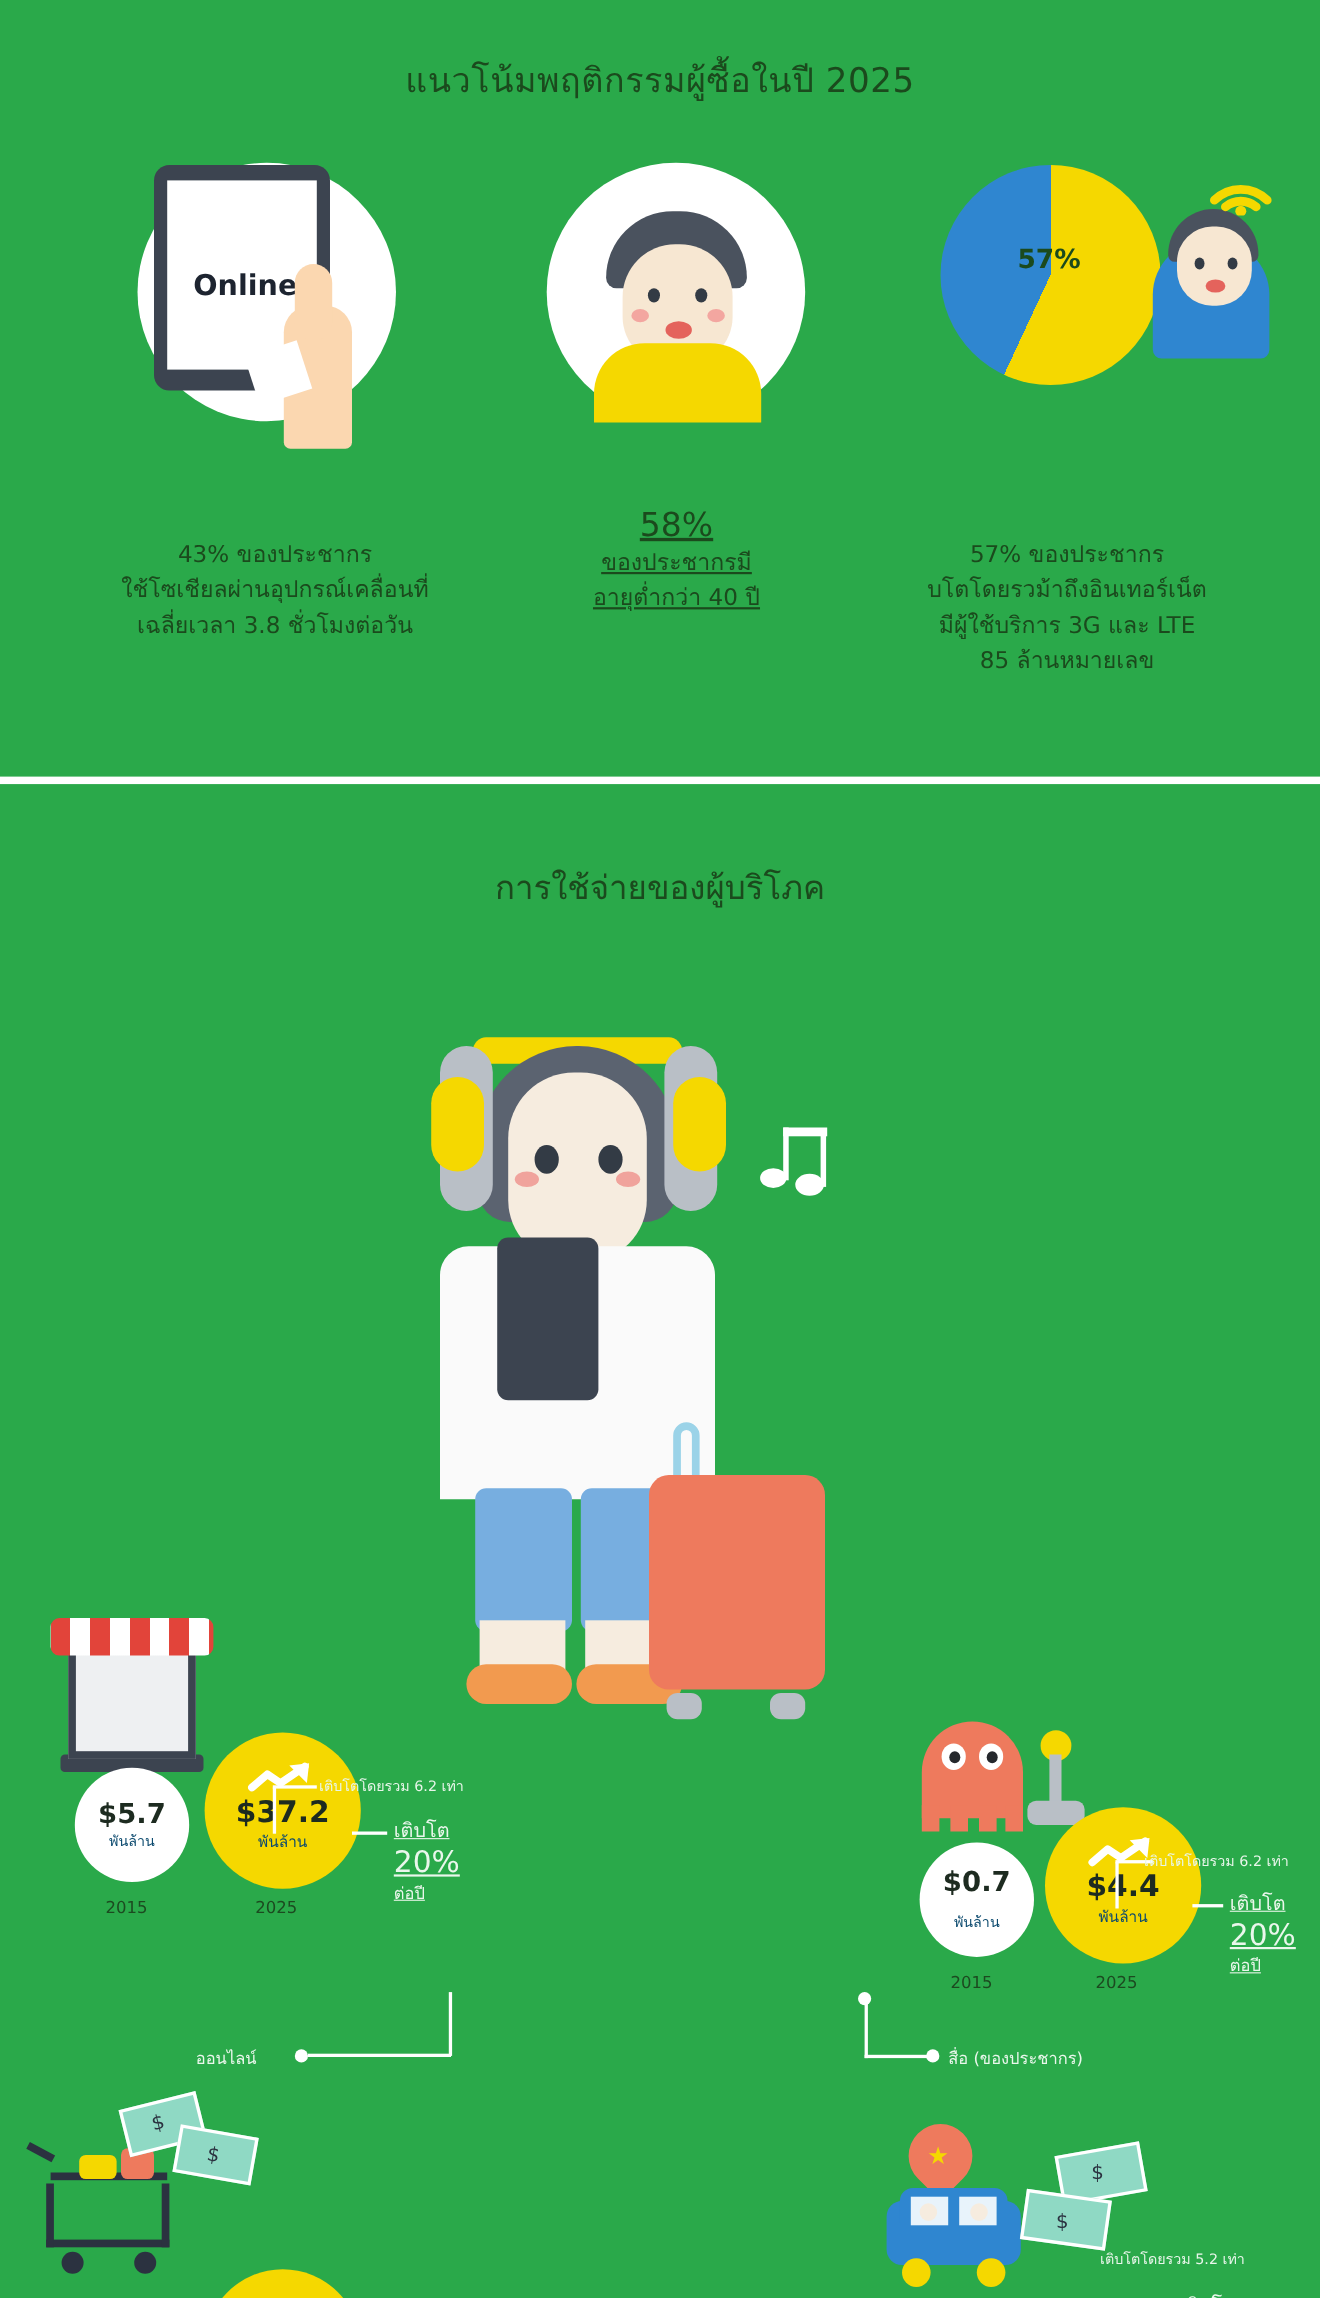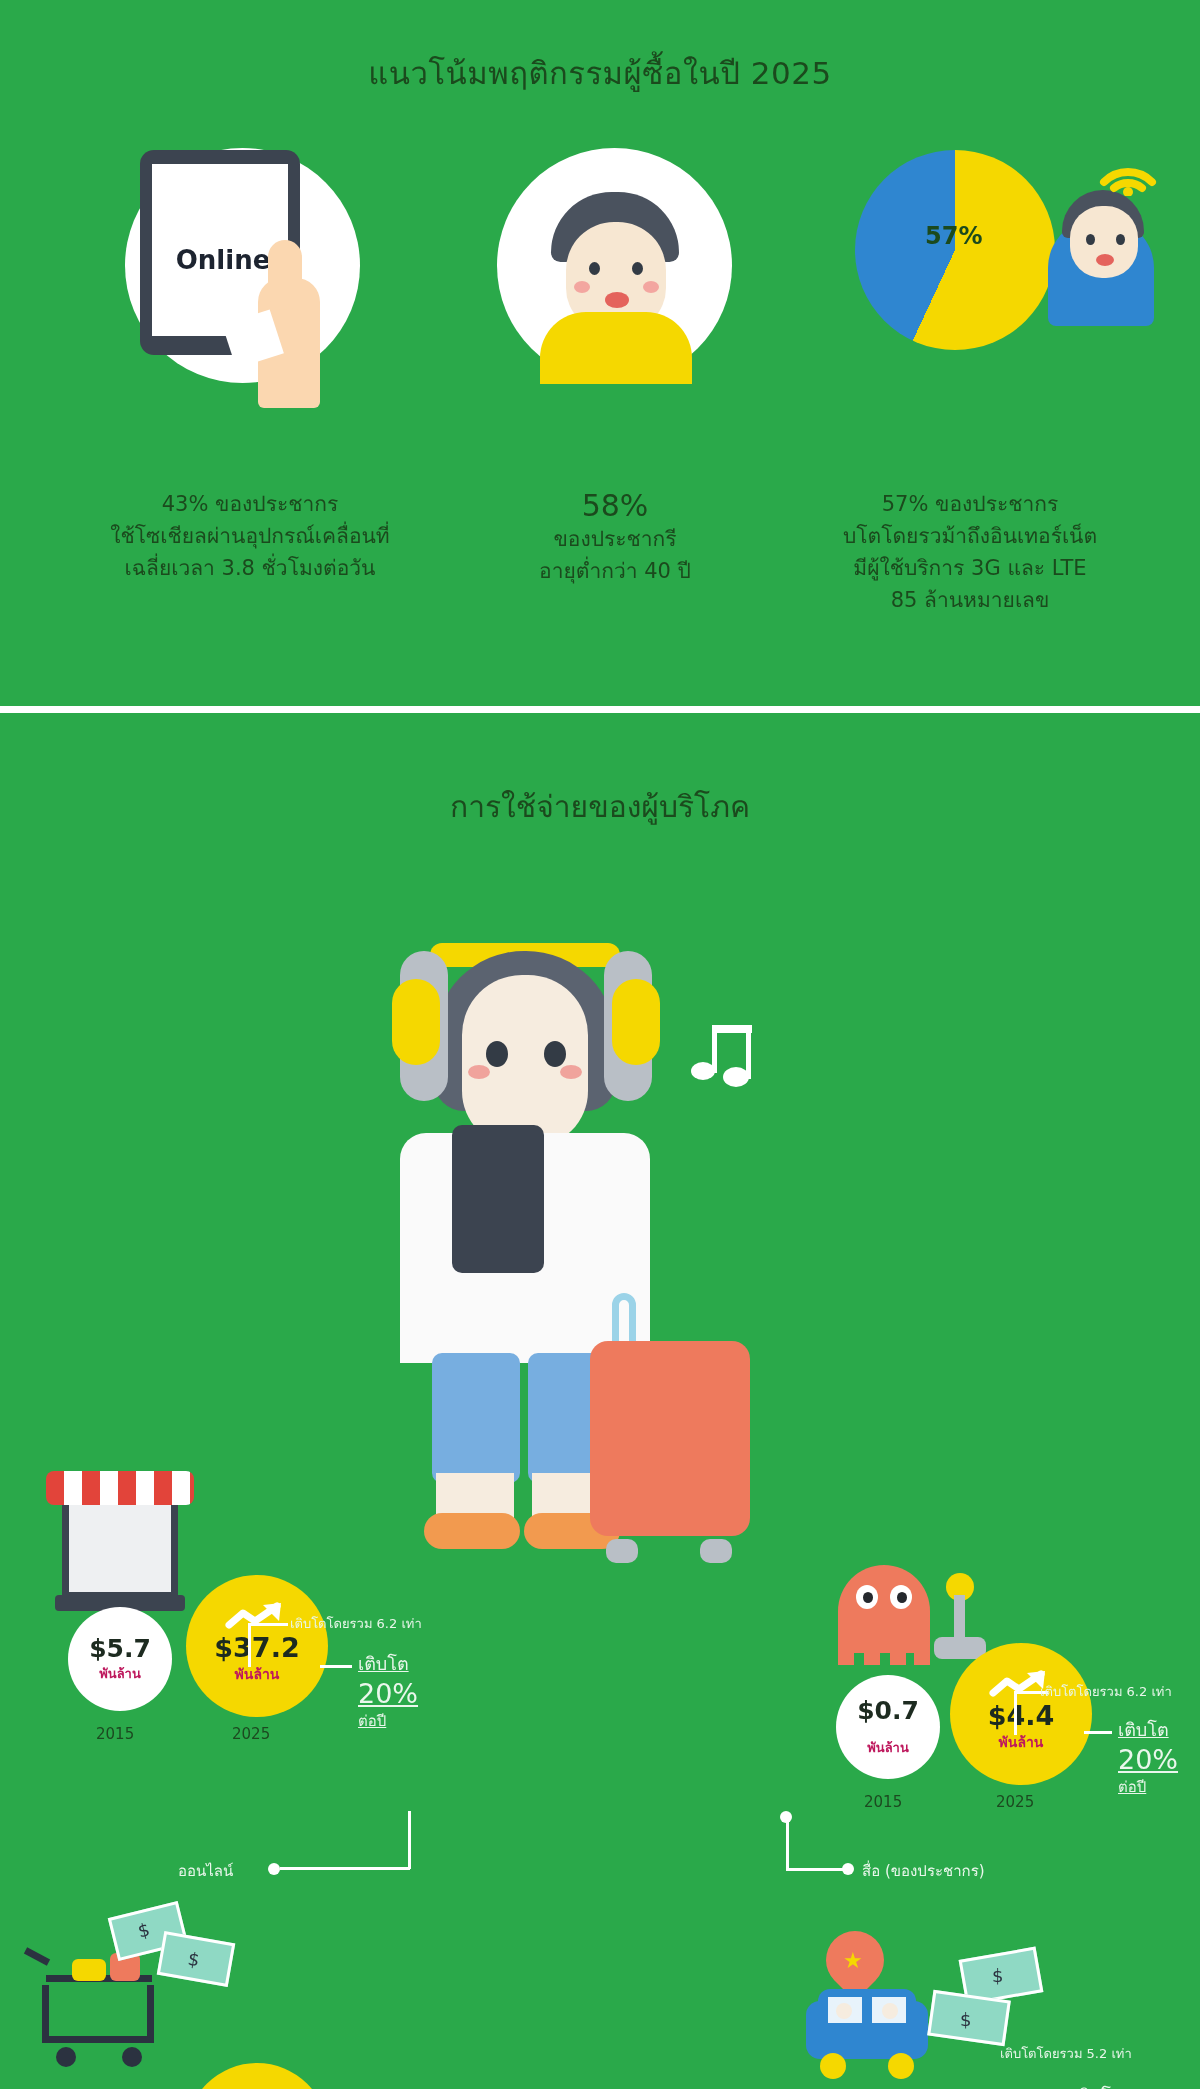--- a/index.html
+++ b/index.html
@@ -39,21 +39,21 @@
   .stat { position:absolute; text-align:center; color:#1b4a1d; }
   .stat .big { font-size: 30px; }
   .stat .line { font-size: 21px; line-height: 32px; white-space: nowrap; }
 
   
   .bubble { position:absolute; border-radius:50%; display:flex; flex-direction:column;
             align-items:center; justify-content:center; }
   .bubble.white { background:#ffffff; }
   .bubble.yellow { background:#f5d800; }
   .bubble .v { color:#1d2b20; font-weight:bold; }
-  .bubble .u { color:#be185d;font-weight:bold; }
+  .bubble .u { color:#0c4a6e; }
   .year { position:absolute; font-size:15px; color:#1c4a20; }
   .growth-total { position:absolute; font-size:13px; color:#e8f6ea; white-space:nowrap; }
   .growth-box { position:absolute; color:#eaf7ec;text-decoration:underline; }
   .growth-box .g1 { font-size:18px; }
   .growth-box .g2 { font-size:27px; }
   .growth-box .g3 { font-size:15px; }
   .cat-label { position:absolute; font-size:15px; color:#eaf7ec; white-space:nowrap; }
   .conn { position:absolute; background:#ffffff; }
   .dot { position:absolute; width:12px; height:12px; border-radius:50%; background:#ffffff; }
 
@@ -115,23 +115,23 @@
       <circle cx="32" cy="54" r="5" fill="#f5d800"></circle>
     </svg>
   </div>
 
   <div class="stat" style="left:40px; top:488px; width:420px;">
     <div class="line">43% ของประชากร</div>
     <div class="line">ใช้โซเชียลผ่านอุปกรณ์เคลื่อนที่</div>
     <div class="line">เฉลี่ยเวลา 3.8 ชั่วโมงต่อวัน</div>
   </div>
 
-  <div class="stat" style="left:500px; top:488px; width:230px;">
+  <div class="stat" style="left:500px; top:460px; width:230px;text-decoration:underline;">
     <div class="big">58%</div>
-    <div class="line">ของประชากรี</div>
+    <div class="line">ของประชากรมี</div>
     <div class="line">อายุต่ำกว่า 40 ปี</div>
   </div>
 
   <div class="stat" style="left:770px; top:488px; width:400px;">
     <div class="line">57% ของประชากร</div>
     <div class="line">บโตโดยรวม้าถึงอินเทอร์เน็ต</div>
     <div class="line">มีผู้ใช้บริการ 3G และ LTE</div>
     <div class="line">85 ล้านหมายเลข</div>
   </div>
 </div>

